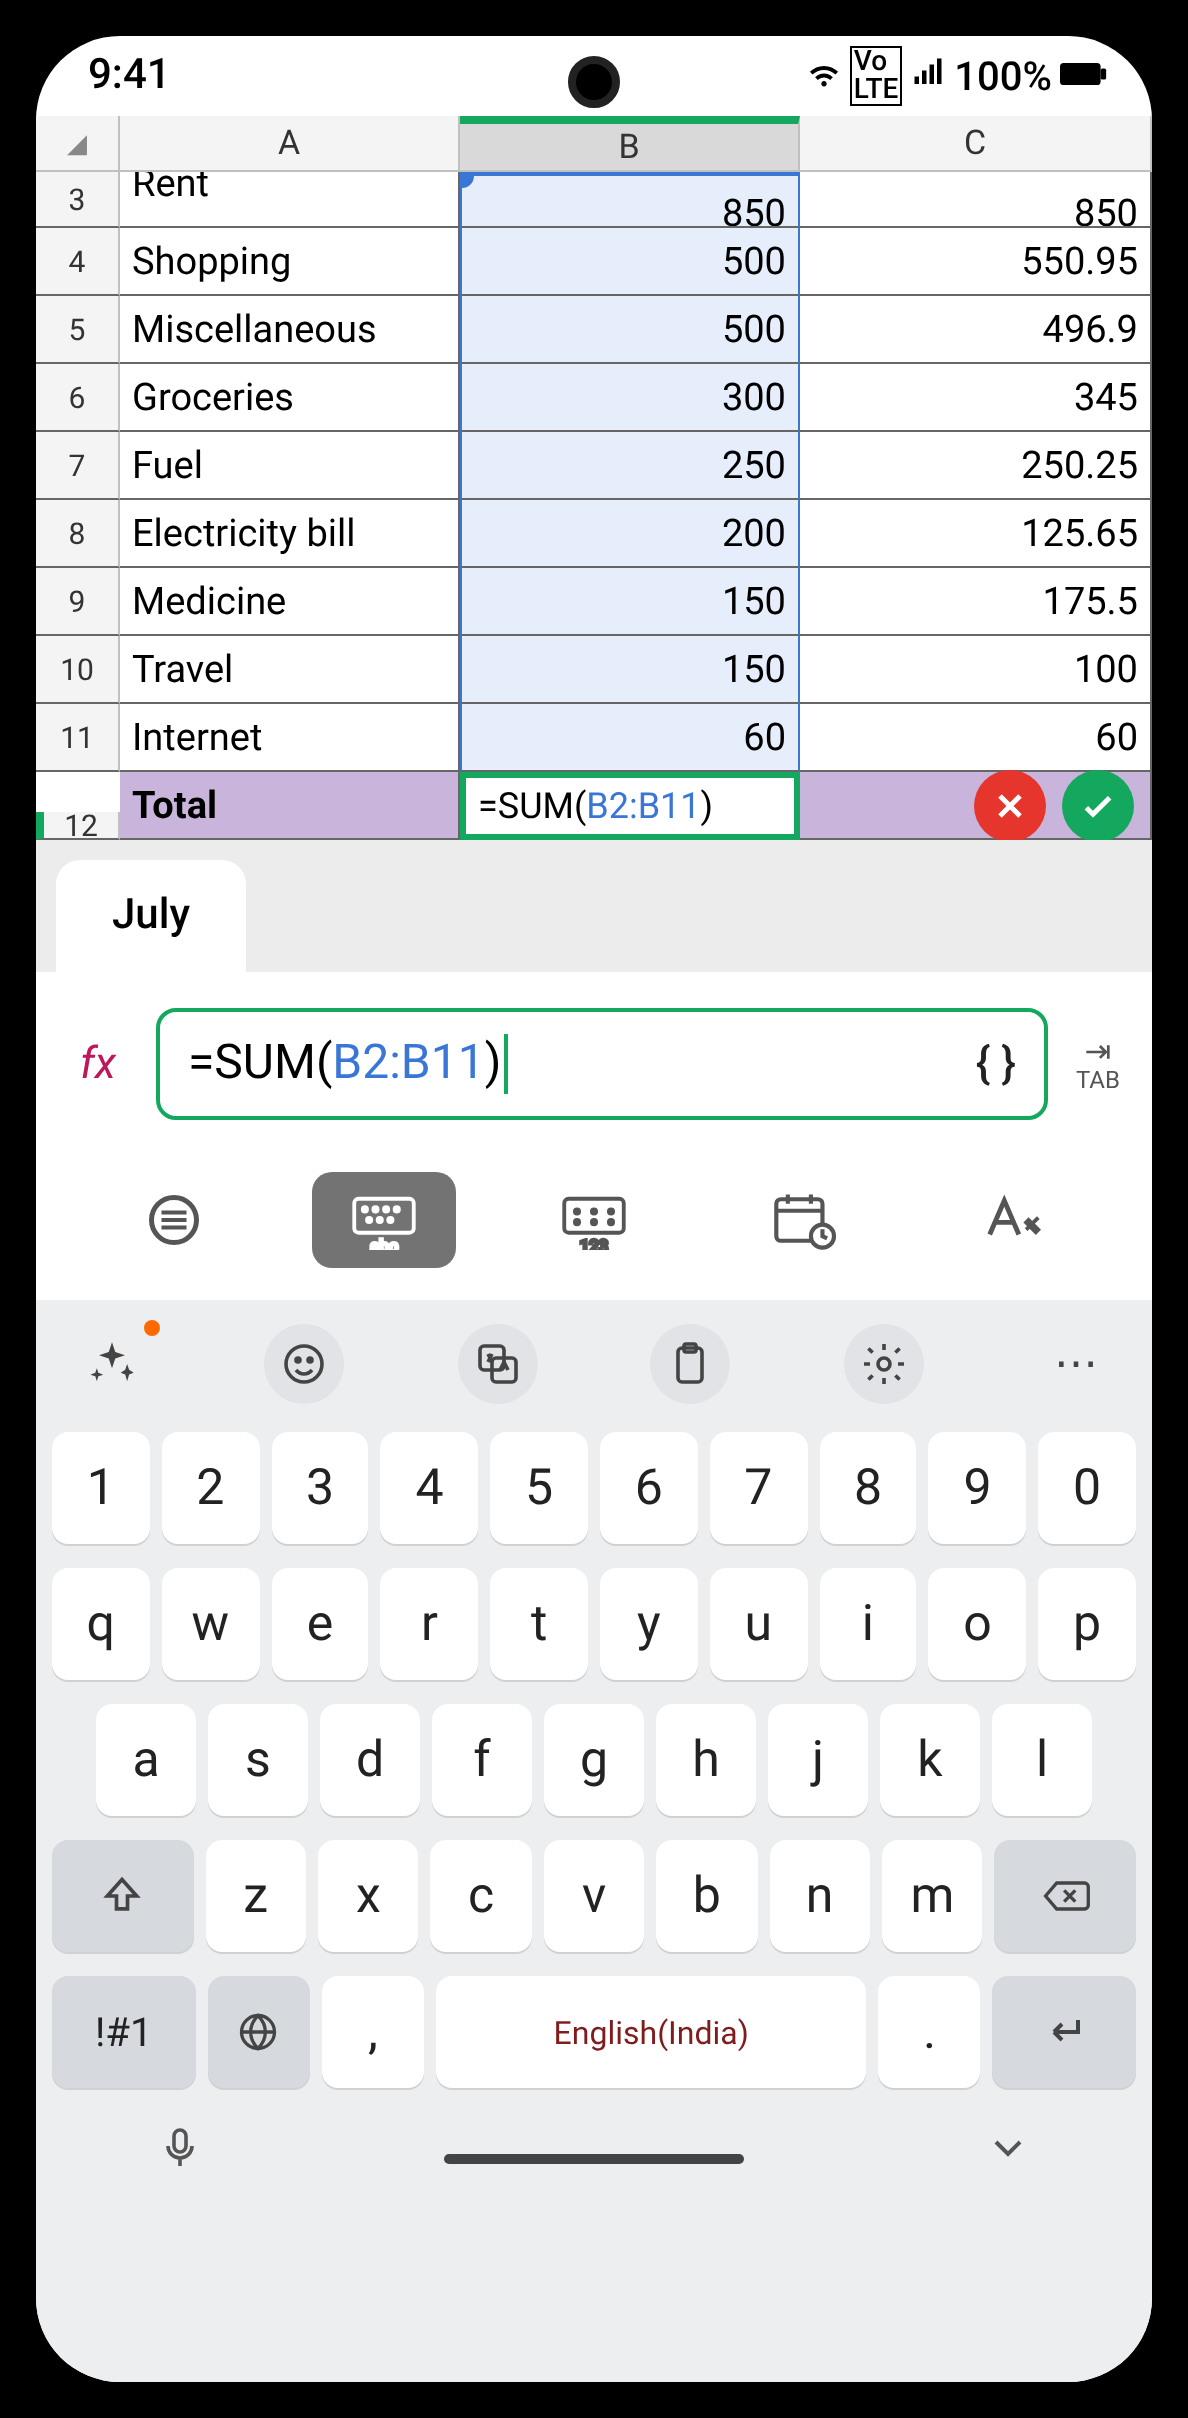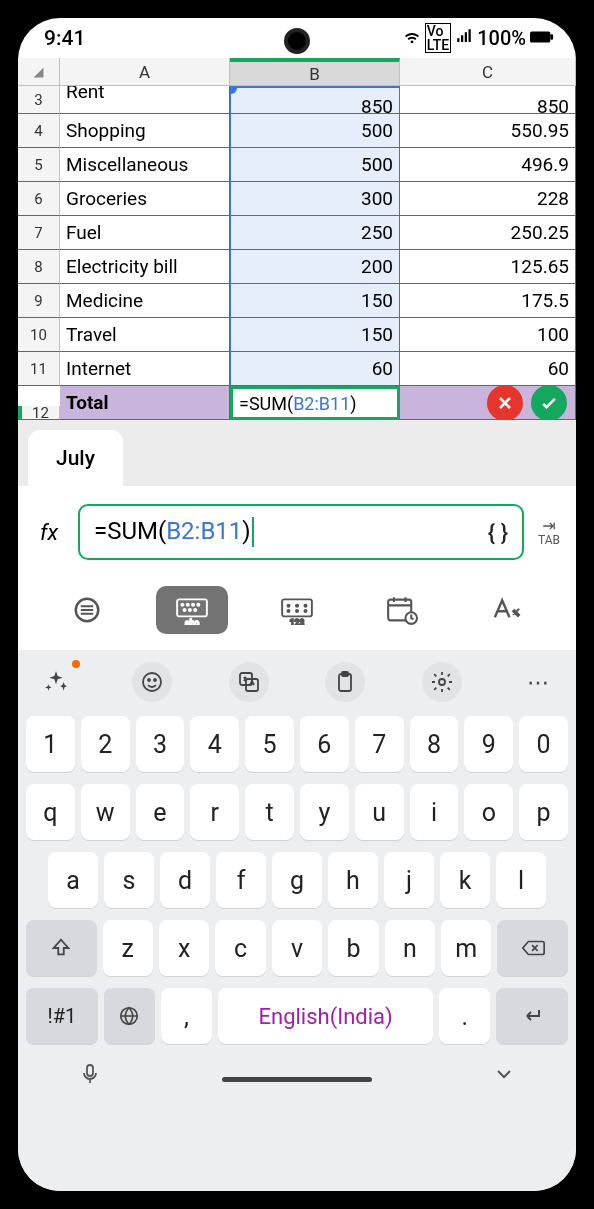--- a/index.html
+++ b/index.html
@@ -93,21 +93,21 @@
 .tab-strip { background: #ececec; height: 66px; display:flex; align-items:flex-end; padding-left:10px; }
 .sheet-tab {
   background: #fff; border-radius: 12px 12px 0 0; height: 56px; padding: 0 28px;
   display: flex; align-items: center; font-size: 21px; font-weight: 500; color:#000;
 }
 
 
 .fx-bar {
   display: flex; align-items: center; padding: 18px 16px; gap: 14px; background:#fff;
 }
-.fx-label { font-style: italic; font-size: 22px; color: #000000; width:30px; text-align:center; }
+.fx-label { font-style: italic; font-size: 22px; color: #be185d; width:30px; text-align:center; }
 .fx-input {
   flex: 1; border: 2px solid #14a85e; border-radius: 10px; height: 56px;
   display: flex; align-items: center; padding: 0 14px; font-size: 24px;
   justify-content: space-between;
 }
 .fx-input-text .fx-ref { color: #3a76d6; }
 .fx-cursor { display:inline-block; width:2px; height:30px; background:#14a85e; vertical-align:middle; margin-left:1px; }
 .fx-braces { font-size: 22px; color:#222; font-weight:500; }
 .tab-key { font-size: 12px; color:#555; text-align:center; line-height:1; }
 .tab-key .arrow { font-size:16px; display:block; }
@@ -135,21 +135,21 @@
 .sparkle { position:relative; }
 .sparkle::after { content:""; position:absolute; top:-2px; right:-4px; width:8px; height:8px; background:#ff6a00; border-radius:50%; }
 .kbd-row { display:flex; gap:6px; padding: 6px 8px; }
 .key {
   flex:1; height: 56px; background:#fff; border-radius:8px;
   display:flex; align-items:center; justify-content:center;
   font-size: 25px; color:#222; box-shadow: 0 1px 0 rgba(0,0,0,.12);
 }
 .key-wide { flex: 1.4; }
 .key-func { background:#d6d9dd; }
-.key-space { flex: 4.2; font-size:22px; color:#a21caf; }
+.key-space { flex: 4.2; font-size:16px; color:#7f1d1d; }
 .kbd-row.indent1 { padding-left: 30px; padding-right: 30px; }
 .kbd-row.row-bottom .key { height: 56px; }
 .kbd-bottom-bar {
   display:flex; align-items:center; justify-content:space-between; padding: 12px 60px 6px;
   color:#555;
 }
 .home-indicator {
   width: 150px; height: 5px; background:#444; border-radius: 3px; margin: 6px auto 0;
 }
 </style>
@@ -211,21 +211,21 @@
       <div class="sheet-row">
         <div class="row-head">5</div>
         <div class="cell A">Miscellaneous</div>
         <div class="cell B sel sel-side">500</div>
         <div class="cell C">496.9</div>
       </div>
       <div class="sheet-row">
         <div class="row-head">6</div>
         <div class="cell A">Groceries</div>
         <div class="cell B sel sel-side">300</div>
-        <div class="cell C">228</div>
+        <div class="cell C">345</div>
       </div>
       <div class="sheet-row">
         <div class="row-head">7</div>
         <div class="cell A">Fuel</div>
         <div class="cell B sel sel-side">250</div>
         <div class="cell C">250.25</div>
       </div>
       <div class="sheet-row">
         <div class="row-head">8</div>
         <div class="cell A">Electricity bill</div>

